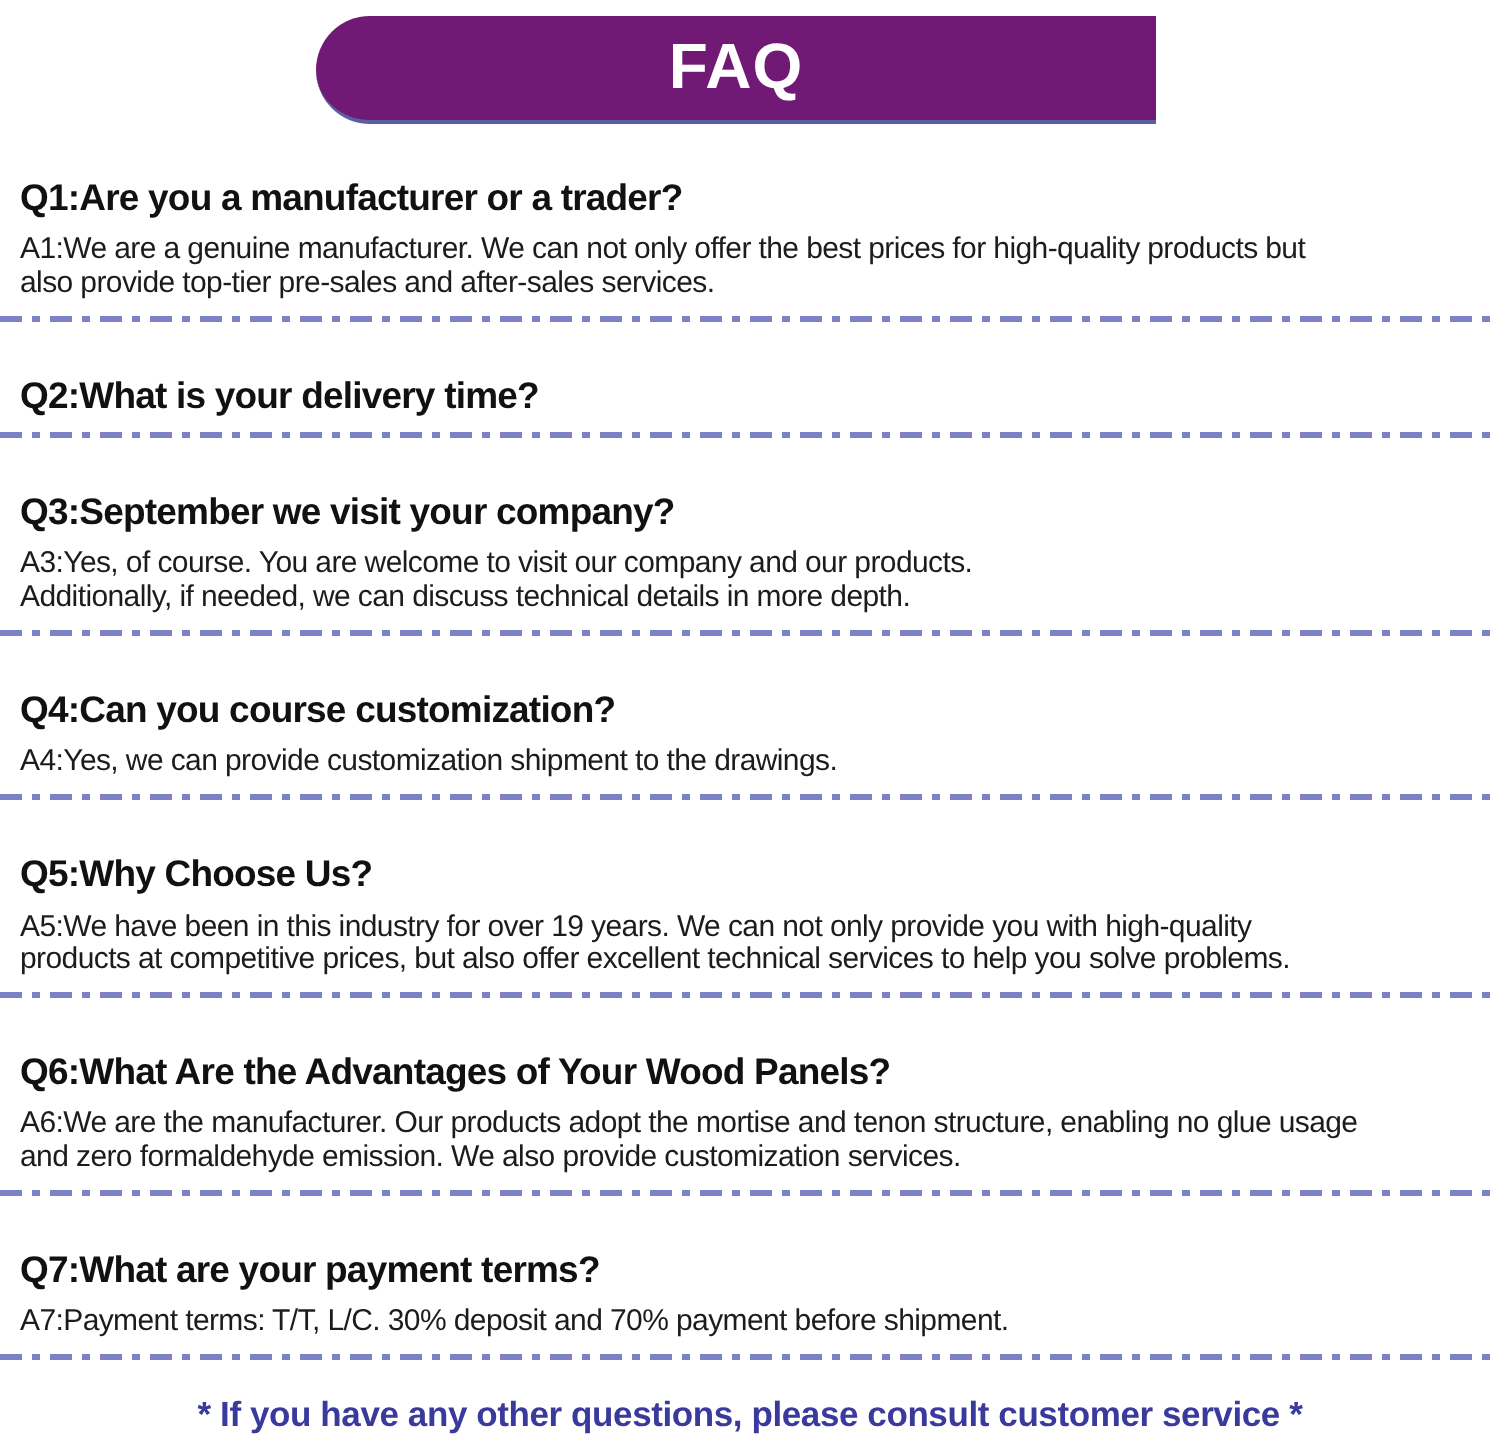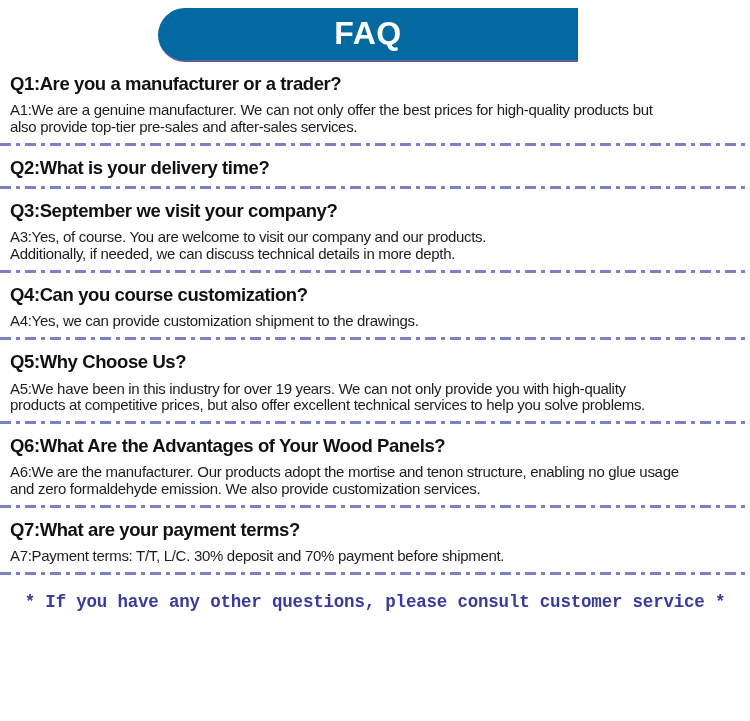--- a/index.html
+++ b/index.html
@@ -19,21 +19,21 @@
     height: 721px;
     position: relative;
   }
   
   .banner {
     position: absolute;
     left: 158px;
     top: 8px;
     width: 420px;
     height: 52px;
-    background: #0369a1;
+    background: #701a75;
     border-radius: 27px 0 0 27px;
     border-bottom: 2px solid #5a5fa3;
     display: flex;
     align-items: center;
     justify-content: center;
   }
   .banner-title {
     color: #ffffff;
     font-size: 32px;
     font-weight: bold;
@@ -42,21 +42,21 @@
     padding-bottom: 2px;
   }
   
   .faq-list {
     position: absolute;
     top: 62px;
     left: 0;
     width: 750px;
   }
   .faq-item {
-    padding-top: 12px;
+    padding-top: 27px;
   }
   .faq-q {
     margin: 0;
     padding: 0 8px 0 10px;
     font-size: 18.5px;
     font-weight: bold;
     color: #111111;
     letter-spacing: -0.4px;
     line-height: 1.1;
   }
@@ -82,21 +82,20 @@
     );
   }
   
   .footer {
     margin-top: 17px;
     text-align: center;
     font-size: 17.5px;
     font-weight: bold;
     color: #3a3a9d;
     letter-spacing: -0.2px;
-    font-family: Liberation Mono, monospace;
   }
 </style>
 </head>
 <body>
 
 <div class="page">
 
   <div class="banner">
     <span class="banner-title">FAQ</span>
   </div>

